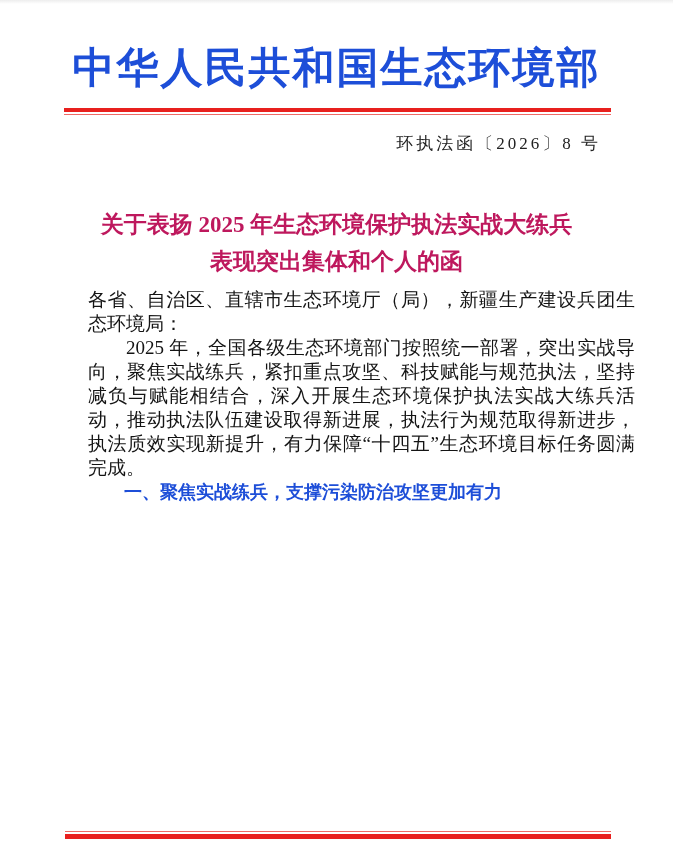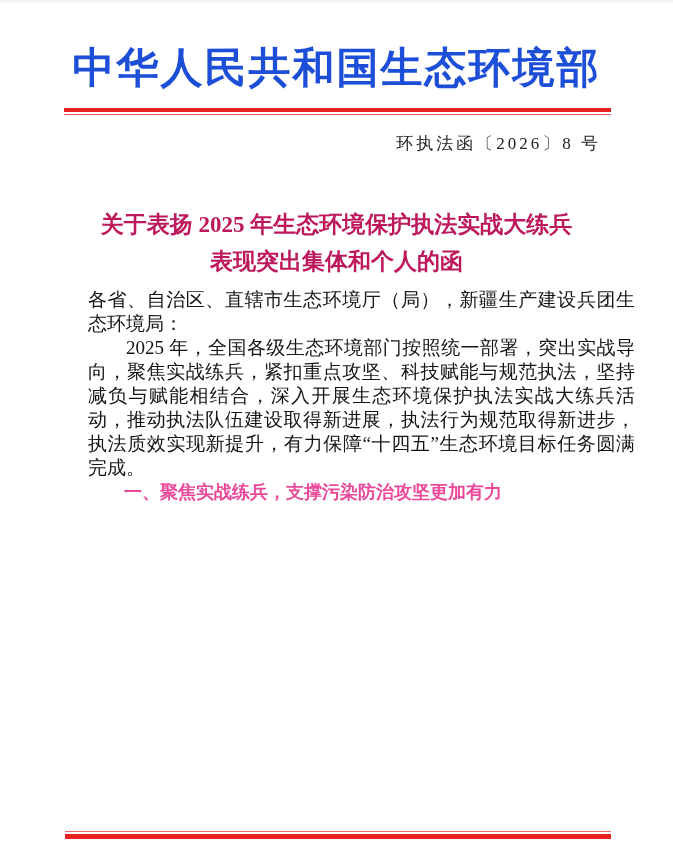--- a/index.html
+++ b/index.html
@@ -86,21 +86,21 @@
     padding: 0;
   }
   .para-indent {
     text-indent: 2em;
   }
   .section-heading {
     text-indent: 2em;
     font-family: "Liberation Sans", "DejaVu Sans", sans-serif;
     font-weight: bold;
     font-size: 18px;
-    color: #ec4899;
+    color: #1d4ed8;
   }
   .inline-bold {
     font-weight: bold;
   }
   .footer-rule {
     position: absolute;
     top: 831px;
     left: 65px;
     right: 62px;
   }

